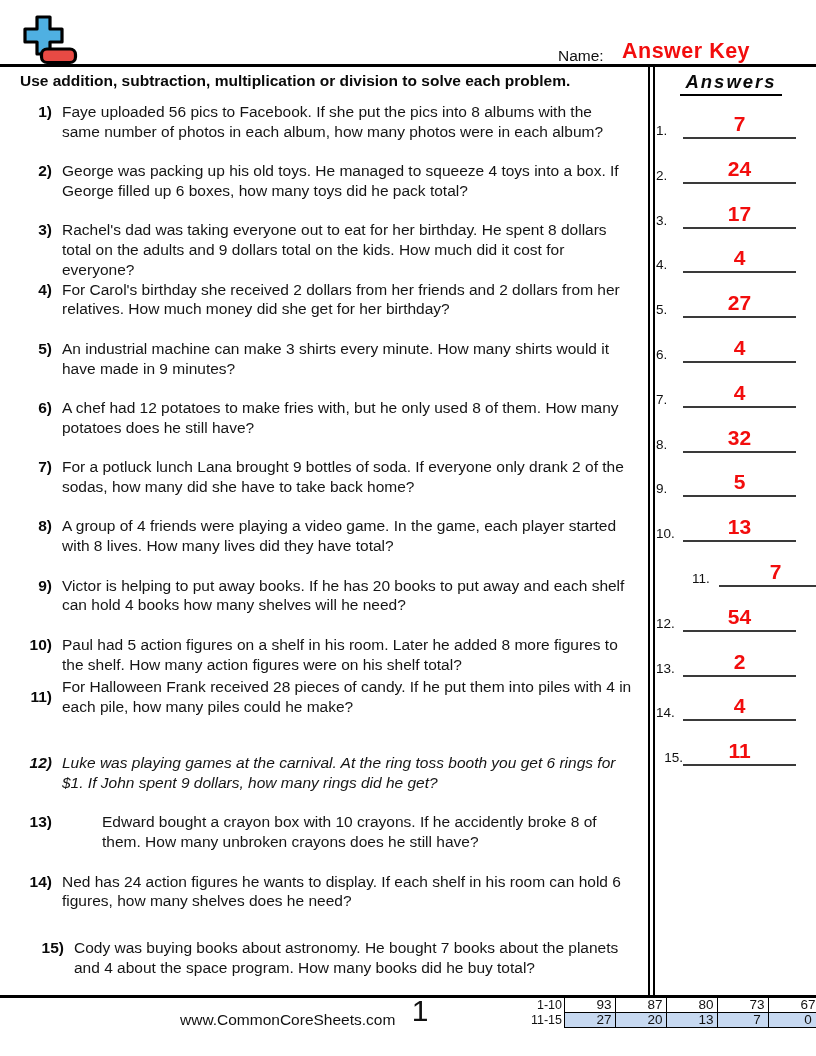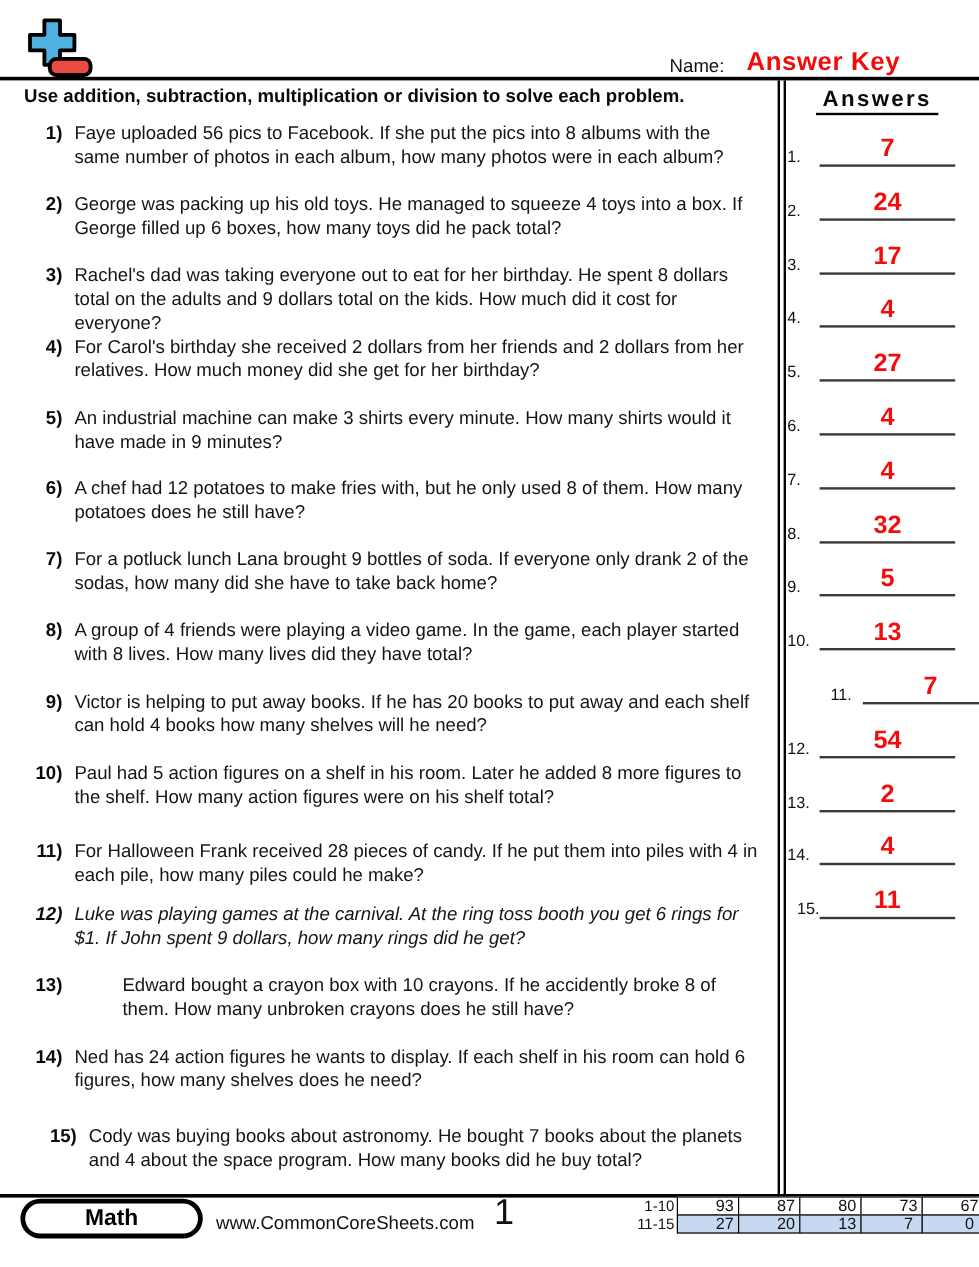--- a/index.html
+++ b/index.html
@@ -11,21 +11,21 @@
   .logo{position:absolute;left:16px;top:15px;width:62px;height:50px;}
   .title{position:absolute;left:120px;width:480px;top:40px;text-align:center;font-size:20px;color:#111;}
   .name-label{position:absolute;left:558px;top:47px;font-size:15.5px;color:#111;}
   .name-value{position:absolute;left:622px;top:39px;font-size:21.5px;font-weight:bold;color:var(--red,#f00);letter-spacing:.5px;}
   .header-rule{position:absolute;left:0;top:64px;width:816px;height:3px;background:#000;}
   .instruction{position:absolute;left:20px;top:72px;width:620px;font-size:15.5px;font-weight:bold;color:#0a0a0a;}
   
   .divider{position:absolute;left:648px;top:67px;height:930px;width:3px;border-left:2px solid #000;border-right:2px solid #000;}
   
   .answers-heading{position:absolute;left:656px;width:150px;top:71px;text-align:center;}
-  .answers-heading span{display:inline-block;border-bottom:2px solid #000;padding:0 5px 1px;font-size:18.5px;font-weight:bold;letter-spacing:2px;color:#0a0a0a;}
+  .answers-heading span{display:inline-block;border-bottom:2px solid #000;padding:0 5px 1px;font-size:18.5px;font-weight:bold;letter-spacing:2px;color:#0a0a0a;font-style:italic;}
   .answer-row{position:absolute;left:656px;width:140px;height:28px;display:flex;align-items:flex-end;}
   .anum{flex:none;width:27px;font-size:13.5px;color:#111;padding-bottom:1px;}
   .aline{flex:1;height:100%;border-bottom:2px solid #3a3a3a;display:flex;align-items:flex-end;justify-content:center;}
   .aval{font-size:21px;font-weight:bold;color:var(--red,#f00);line-height:1;padding-bottom:3px;}
   
   .problem{position:absolute;left:22px;width:612px;display:flex;}
   .pnum{flex:none;width:30px;text-align:right;margin-right:10px;font-weight:bold;font-size:15.5px;line-height:19.7px;color:#0a0a0a;}
   .ptext{flex:1;font-size:15.5px;line-height:19.7px;color:#151515;}
   
   .footer-rule{position:absolute;left:0;top:995px;width:816px;height:3px;background:#000;}
@@ -92,21 +92,21 @@
         <span class="ptext">A group of 4 friends were playing a video game. In the game, each player started with 8 lives. How many lives did they have total?</span>
       </div>
       <div class="problem" style="top: 575.6px;">
         <span class="pnum">9)</span>
         <span class="ptext">Victor is helping to put away books. If he has 20 books to put away and each shelf can hold 4 books how many shelves will he need?</span>
       </div>
       <div class="problem" style="top: 634.8px;">
         <span class="pnum">10)</span>
         <span class="ptext">Paul had 5 action figures on a shelf in his room. Later he added 8 more figures to the shelf. How many action figures were on his shelf total?</span>
       </div>
-      <div class="problem" style="top: 700px;">
+      <div class="problem" style="top: 677px; align-items: center;">
         <span class="pnum">11)</span>
         <span class="ptext">For Halloween Frank received 28 pieces of candy. If he put them into piles with 4 in each pile, how many piles could he make?</span>
       </div>
       <div class="problem" style="top: 753.2px; font-style: italic;">
         <span class="pnum">12)</span>
         <span class="ptext">Luke was playing games at the carnival. At the ring toss booth you get 6 rings for $1. If John spent 9 dollars, how many rings did he get?</span>
       </div>
       <div class="problem" style="top: 812.4px; gap: 40px;">
         <span class="pnum">13)</span>
         <span class="ptext">Edward bought a crayon box with 10 crayons. If he accidently broke 8 of them. How many unbroken crayons does he still have?</span>
@@ -211,23 +211,20 @@
       </div>
       <div class="answer-row" style="top: 738.2px; text-align: right;">
         <span class="anum">15.</span>
         <span class="aline">
           <span class="aval">11</span>
         </span>
       </div>
     </div>
 
   <div class="footer-rule"></div>
-  <div class="math-badge">
-    <div class="math-badge-inner">Math</div>
-  </div>
   <div class="website">www.CommonCoreSheets.com</div>
   <div class="page-num">1</div>
   <div class="score-table" id="score-table">
       <div class="score-row">
         <span class="score-label">1-10</span>
         <span class="score-cell" style="background:#fff">93</span>
         <span class="score-cell" style="background:#fff">87</span>
         <span class="score-cell" style="background:#fff">80</span>
         <span class="score-cell" style="background:#fff">73</span>
         <span class="score-cell" style="background:#fff">67</span>

